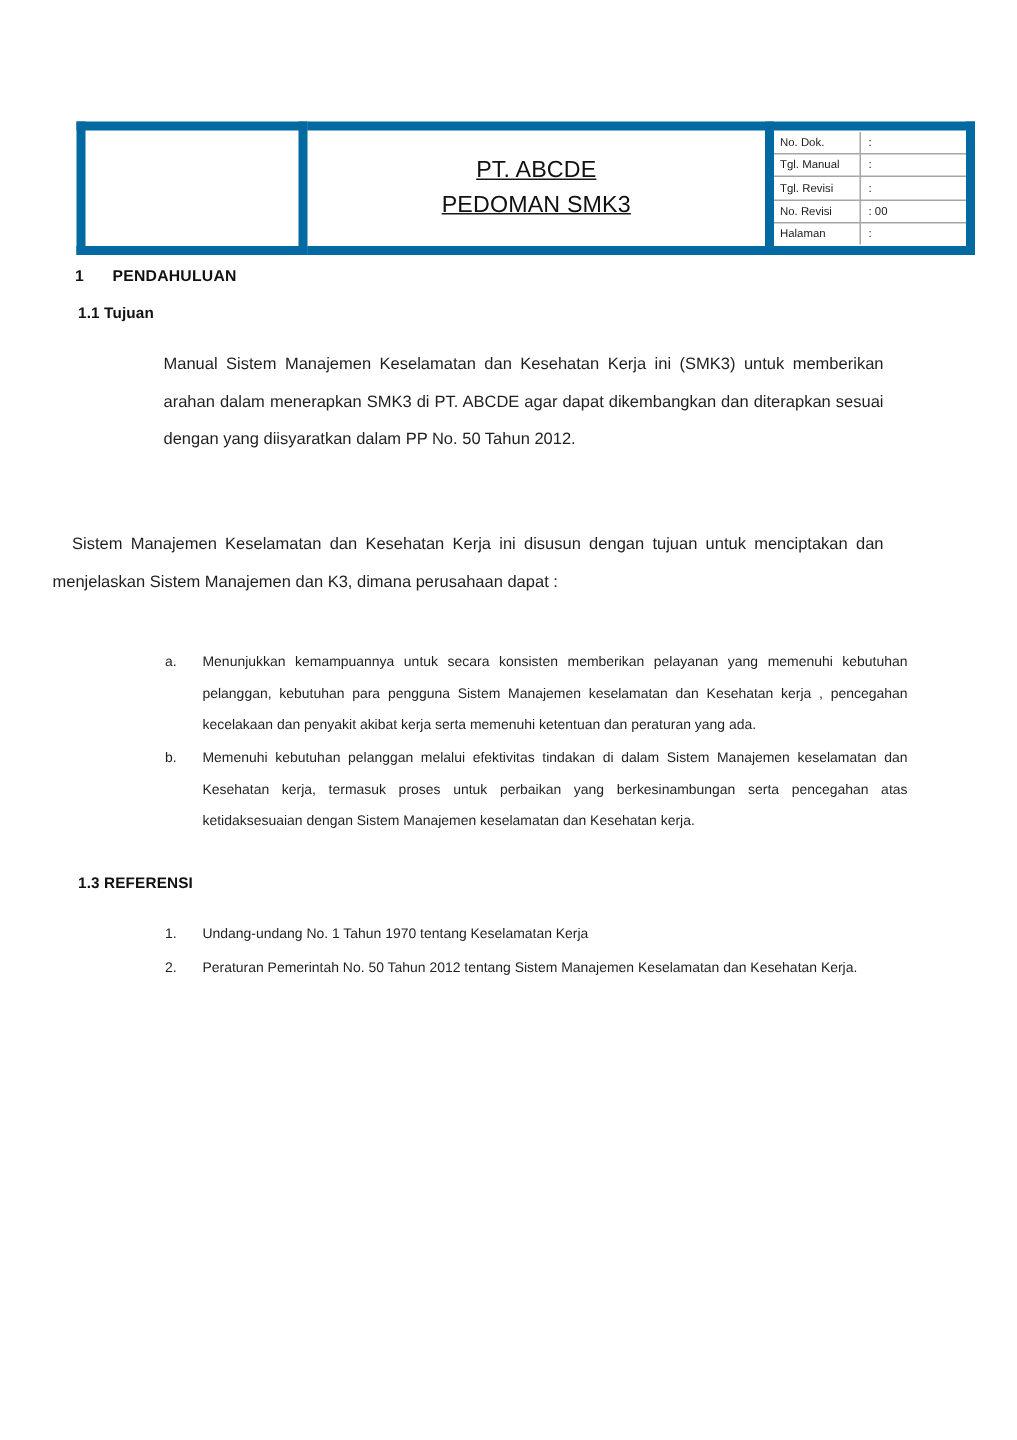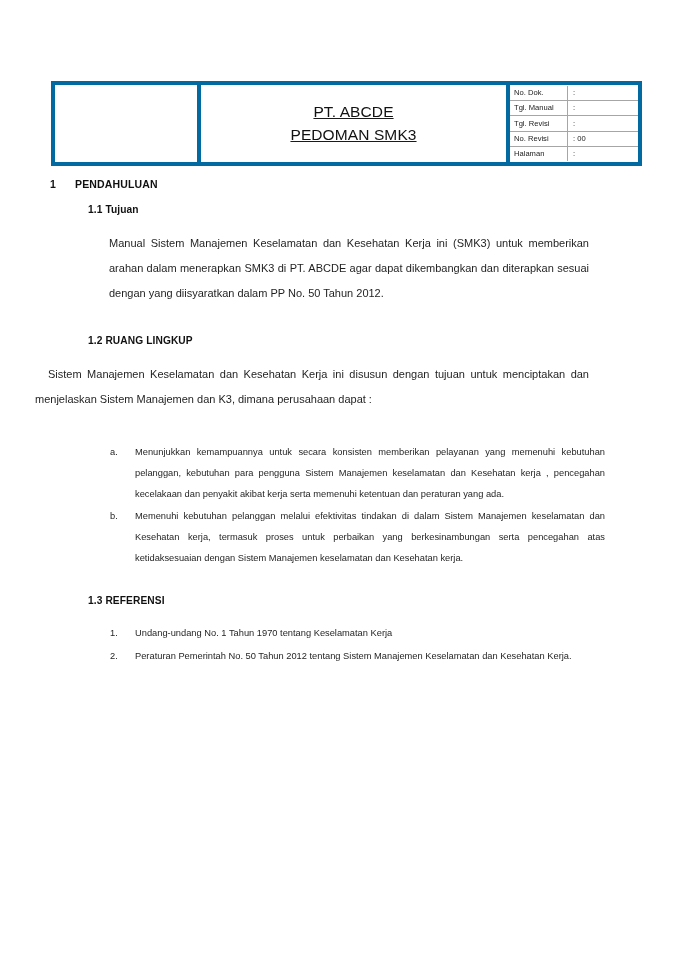--- a/index.html
+++ b/index.html
@@ -27,21 +27,21 @@
   
   .doc-header {
     position: absolute;
     left: 51px;
     top: 81px;
     width: 577px;
     border-collapse: collapse;
     table-layout: fixed;
   }
   .doc-header td {
-    border: 4px solid #0369a1;
+    border: 6px solid #0369a1;
     padding: 0;
     vertical-align: middle;
   }
   .logo-cell {
     width: 142px;
     height: 77px;
   }
   .title-cell {
     width: 305px;
     text-align: center;
@@ -103,21 +103,21 @@
     font-size: 10.5px;
     font-weight: bold;
     letter-spacing: 0.15px;
     color: #111111;
   }
 
   .h2 {
     font-size: 10.2px;
     font-weight: bold;
     color: #111111;
-    padding-left: 88px;
+    padding-left: 52px;
     margin: 0 0 11px 0;
     letter-spacing: 0.1px;
   }
 
   .para {
     font-size: 11px;
     line-height: 2.25;
     color: #1f1f1f;
     text-align: justify;
     margin: 16px;
@@ -205,21 +205,20 @@
     <div class="h1-row">
       <span class="h1-num">1</span>
       <span class="h1-text">PENDAHULUAN</span>
     </div>
 
     <div class="h2">1.1 Tujuan</div>
     <p class="para">Manual Sistem Manajemen Keselamatan dan Kesehatan Kerja ini (SMK3) untuk memberikan arahan dalam menerapkan SMK3 di PT. ABCDE agar dapat dikembangkan dan diterapkan sesuai dengan yang diisyaratkan dalam PP No. 50 Tahun 2012.</p>
 
     <div class="gap-md"></div>
 
-    <div class="h2">1.2 RUANG LINGKUP</div>
     <p class="para indent-first">Sistem Manajemen Keselamatan dan Kesehatan Kerja ini disusun dengan tujuan untuk menciptakan dan menjelaskan Sistem Manajemen dan K3, dimana perusahaan dapat :</p>
 
     <div class="gap-md"></div>
 
     <ul class="list">
       <li class="list-item">
         <span class="list-marker">a.</span>
         <span class="list-text">Menunjukkan kemampuannya untuk secara konsisten memberikan pelayanan yang memenuhi kebutuhan pelanggan, kebutuhan para pengguna Sistem Manajemen keselamatan dan Kesehatan kerja , pencegahan kecelakaan dan penyakit akibat kerja serta memenuhi ketentuan dan peraturan yang ada.</span>
       </li>
       <li class="list-item">

